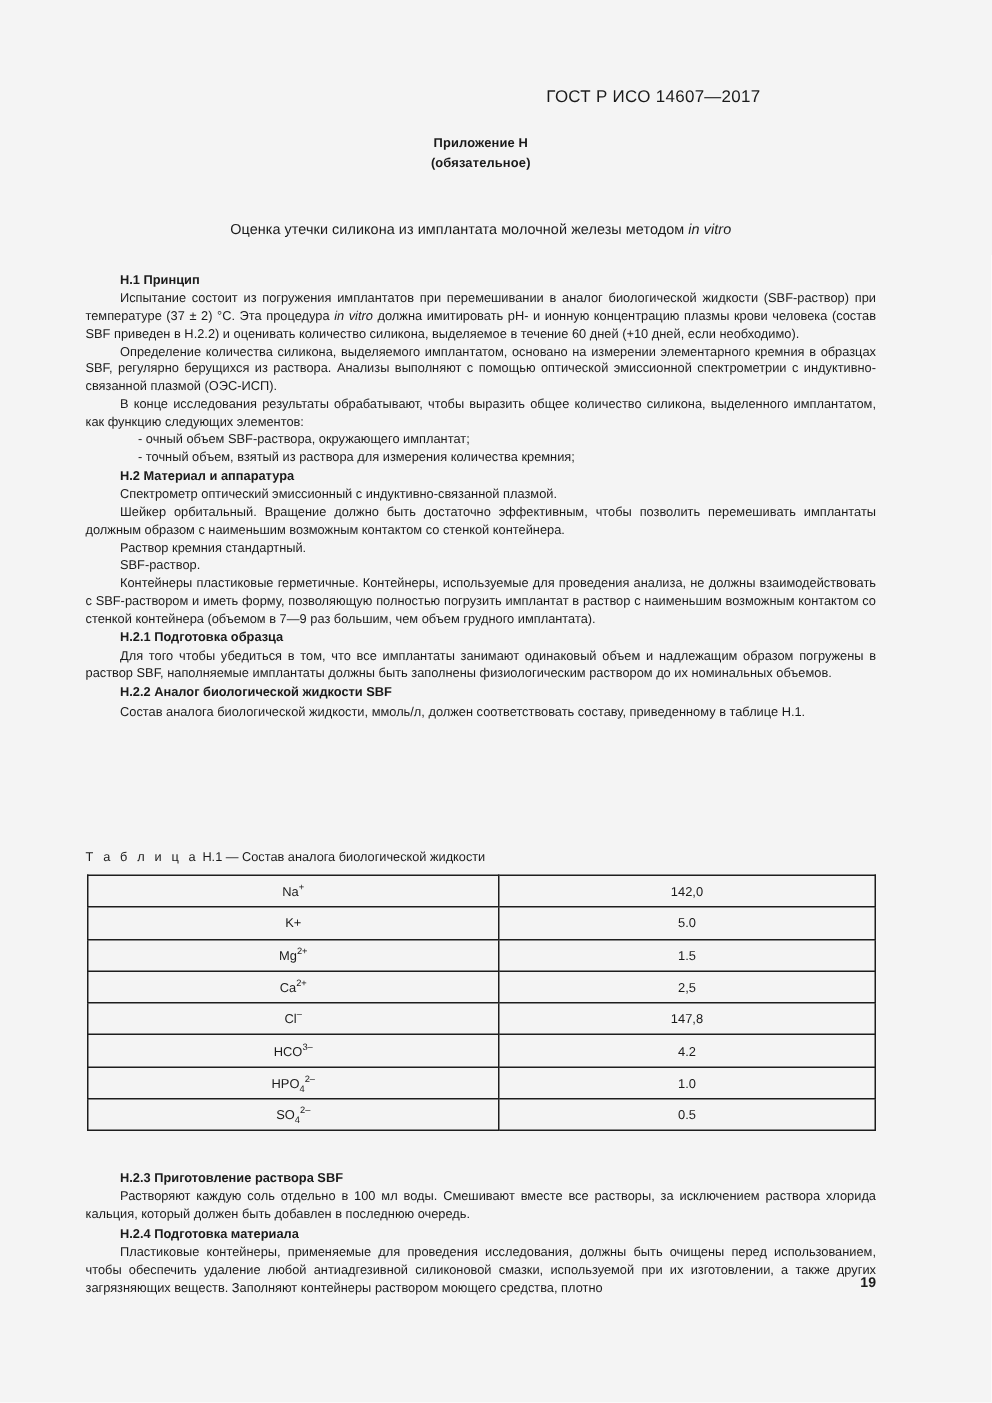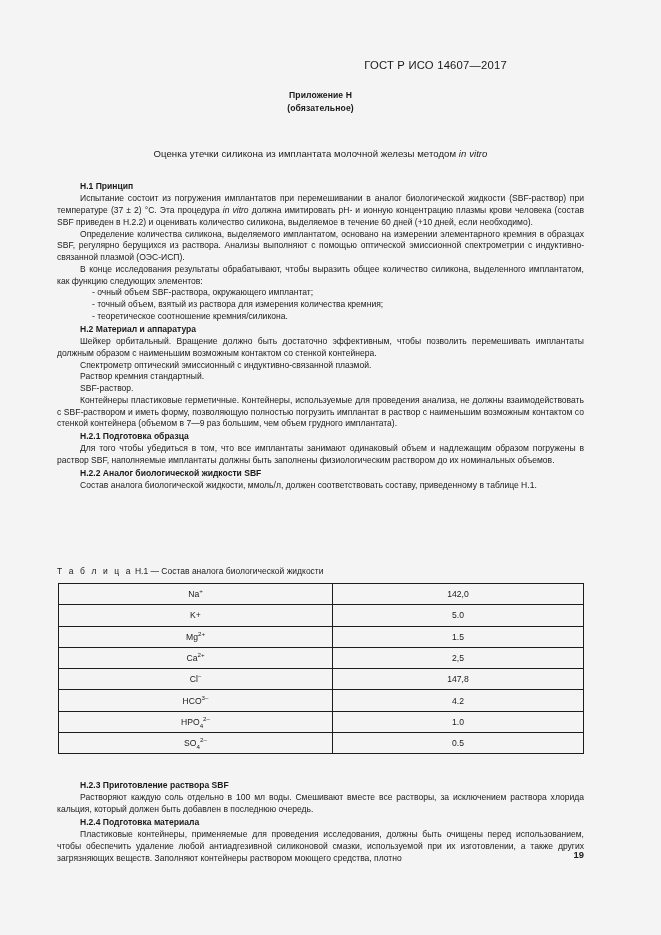--- a/index.html
+++ b/index.html
@@ -177,25 +177,24 @@
     <div class="main-title"><span>Оценка утечки силикона из имплантата молочной железы методом </span><i>in vitro</i></div>
 
     <div class="body-flow">
 
       <p class="h3">Н.1 Принцип</p>
       <p class="para"><span>Испытание состоит из погружения имплантатов при перемешивании в аналог биологической жидкости (SBF-раствор) при температуре (37 ± 2) °С. Эта процедура </span><i>in vitro</i><span> должна имитировать рН- и ионную концентрацию плазмы крови человека (состав SBF приведен в Н.2.2) и оценивать количество силикона, выделяемое в течение 60 дней (+10 дней, если необходимо).</span></p>
       <p class="para">Определение количества силикона, выделяемого имплантатом, основано на измерении элементарного кремния в образцах SBF, регулярно берущихся из раствора. Анализы выполняют с помощью оптической эмиссионной спектрометрии с индуктивно-связанной плазмой (ОЭС-ИСП).</p>
       <p class="para">В конце исследования результаты обрабатывают, чтобы выразить общее количество силикона, выделенного имплантатом, как функцию следующих элементов:</p>
       <p class="para dash">-  очный объем SBF-раствора, окружающего имплантат;</p>
       <p class="para dash">-  точный объем, взятый из раствора для измерения количества кремния;</p>
-      <p class="para dash">-  теоретическое соотношение кремния/силикона.</p>
 
       <p class="h3">Н.2 Материал и аппаратура</p>
+      <p class="para">Спектрометр оптический эмиссионный с индуктивно-связанной плазмой.</p>
       <p class="para">Шейкер орбитальный. Вращение должно быть достаточно эффективным, чтобы позволить перемешивать имплантаты должным образом с наименьшим возможным контактом со стенкой контейнера.</p>
-      <p class="para">Спектрометр оптический эмиссионный с индуктивно-связанной плазмой.</p>
       <p class="para">Раствор кремния стандартный.</p>
       <p class="para">SBF-раствор.</p>
       <p class="para">Контейнеры пластиковые герметичные. Контейнеры, используемые для проведения анализа, не должны взаимодействовать с SBF-раствором и иметь форму, позволяющую полностью погрузить имплантат в раствор с наименьшим возможным контактом со стенкой контейнера (объемом в 7—9 раз большим, чем объем грудного имплантата).</p>
 
       <p class="h3">Н.2.1 Подготовка образца</p>
       <p class="para">Для того чтобы убедиться в том, что все имплантаты занимают одинаковый объем и надлежащим образом погружены в раствор SBF, наполняемые имплантаты должны быть заполнены физиологическим раствором до их номинальных объемов.</p>
 
       <p class="h3">Н.2.2 Аналог биологической жидкости SBF</p>
       <p class="para">Состав аналога биологической жидкости, ммоль/л, должен соответствовать составу, приведенному в таблице Н.1.</p>
 

